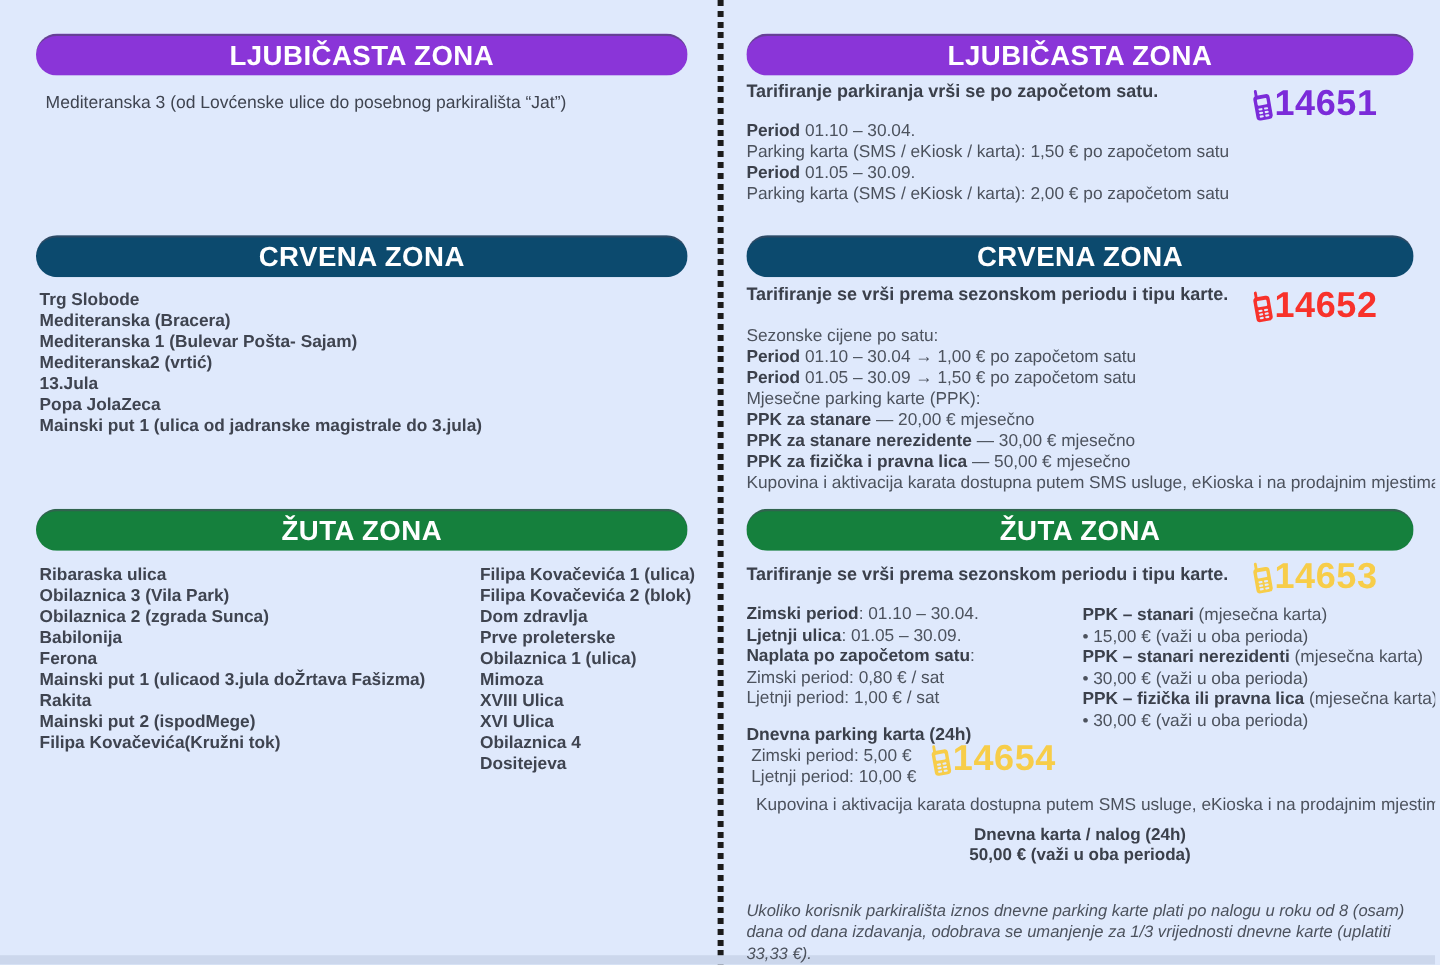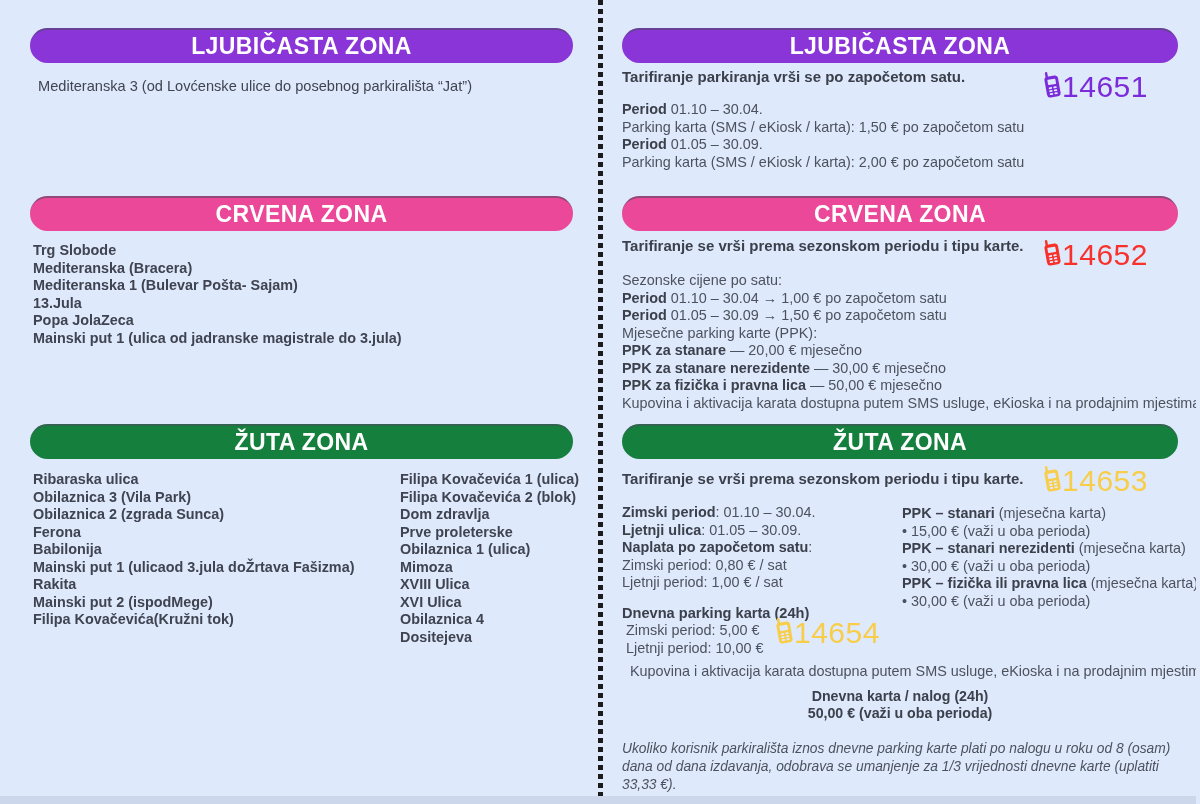--- a/index.html
+++ b/index.html
@@ -9,37 +9,37 @@
            background:repeating-linear-gradient(to bottom,#1b1b1b 0 5px,rgba(0,0,0,0) 5px 9px);}
   .bottom-strip{position:absolute;left:0;bottom:0;width:100%;height:8px;background:#ccd7ec;}
   .col{position:absolute;top:0;height:804px;}
   .col.left{left:30px;width:543px;}
   .col.right{left:622px;width:556px;}
   .pill{position:absolute;left:0;width:100%;height:35px;border-radius:18px;box-sizing:border-box;
         border-top:2px solid rgba(72,75,95,.55);
         display:flex;align-items:center;justify-content:center;
         color:#ffffff;font-size:23px;font-weight:800;letter-spacing:.4px;white-space:nowrap;}
   .pill.purple{background:#8a35d8;}
-  .pill.red{background:#ec4899;}
+  .pill.red{background:#0c4a6e;}
   .pill.yellow{background:#15803d;}
   .street-single{position:absolute;font-weight:400;font-size:14.6px;color:#3f4450;white-space:nowrap;}
   .list{position:absolute;font-weight:700;font-size:14.4px;line-height:17.5px;color:#3f4450;white-space:nowrap;}
   .lines{position:absolute;font-size:14.4px;line-height:17.5px;color:#4c525d;white-space:nowrap;}
   .lines .b{font-weight:700;color:#3b404b;}
   .intro{position:absolute;font-weight:700;font-size:15px;color:#3b404b;white-space:nowrap;}
   .bold-title{position:absolute;font-weight:700;font-size:14.6px;color:#3b404b;white-space:nowrap;}
-  .sms{position:absolute;display:flex;align-items:flex-start;font-weight:400;font-size:30px;letter-spacing:.5px;white-space:nowrap;}
+  .sms{position:absolute;display:flex;align-items:center;font-weight:700;font-size:30px;letter-spacing:.5px;white-space:nowrap;}
   .sms.purple{color:#7b2bd9;}
   .sms.red{color:#f8322b;}
   .sms.yellow{color:#f7cd49;}
   .sms svg{transform:rotate(-10deg);margin-right:-1px;}
   .centered{position:absolute;left:0;width:100%;text-align:center;font-weight:700;
             font-size:14.2px;line-height:17px;color:#3b404b;}
   .footnote{position:absolute;left:0;width:100%;font-style:italic;font-size:13.8px;
-            line-height:18px;color:#4c525d;}
+            line-height:18px;color:#4c525d;margin-top:10px;}
 </style>
 </head>
 <body>
 
 <div class="page">
 
   <div class="divider"></div>
   <div class="bottom-strip"></div>
 
   <section class="col left">
@@ -49,34 +49,35 @@
     </div>
     <div class="street-single" style="top:78px;left:8px">Mediteranska 3 (od Lovćenske ulice do posebnog parkirališta “Jat”)</div>
 
     <div class="pill red" style="top:196px">
       <span>CRVENA ZONA</span>
     </div>
     <div class="list" style="top:242px;left:3px">
         <div>Trg Slobode</div>
         <div>Mediteranska (Bracera)</div>
         <div>Mediteranska 1 (Bulevar Pošta- Sajam)</div>
+        <div>Mediteranska2 (vrtić)</div>
         <div>13.Jula</div>
         <div>Popa JolaZeca</div>
         <div>Mainski put 1 (ulica od jadranske magistrale do 3.jula)</div>
       </div>
 
     <div class="pill yellow" style="top:424px">
       <span>ŽUTA ZONA</span>
     </div>
     <div class="list" style="top:471px;left:3px">
         <div>Ribaraska ulica</div>
         <div>Obilaznica 3 (Vila Park)</div>
         <div>Obilaznica 2 (zgrada Sunca)</div>
+        <div>Babilonija</div>
         <div>Ferona</div>
-        <div>Babilonija</div>
         <div>Mainski put 1 (ulicaod 3.jula doŽrtava Fašizma)</div>
         <div>Rakita</div>
         <div>Mainski put 2 (ispodMege)</div>
         <div>Filipa Kovačevića(Kružni tok)</div>
       </div>
     <div class="list" style="top:471px;left:370px">
         <div>Filipa Kovačevića 1 (ulica)</div>
         <div>Filipa Kovačevića 2 (blok)</div>
         <div>Dom zdravlja</div>
         <div>Prve proleterske</div>

